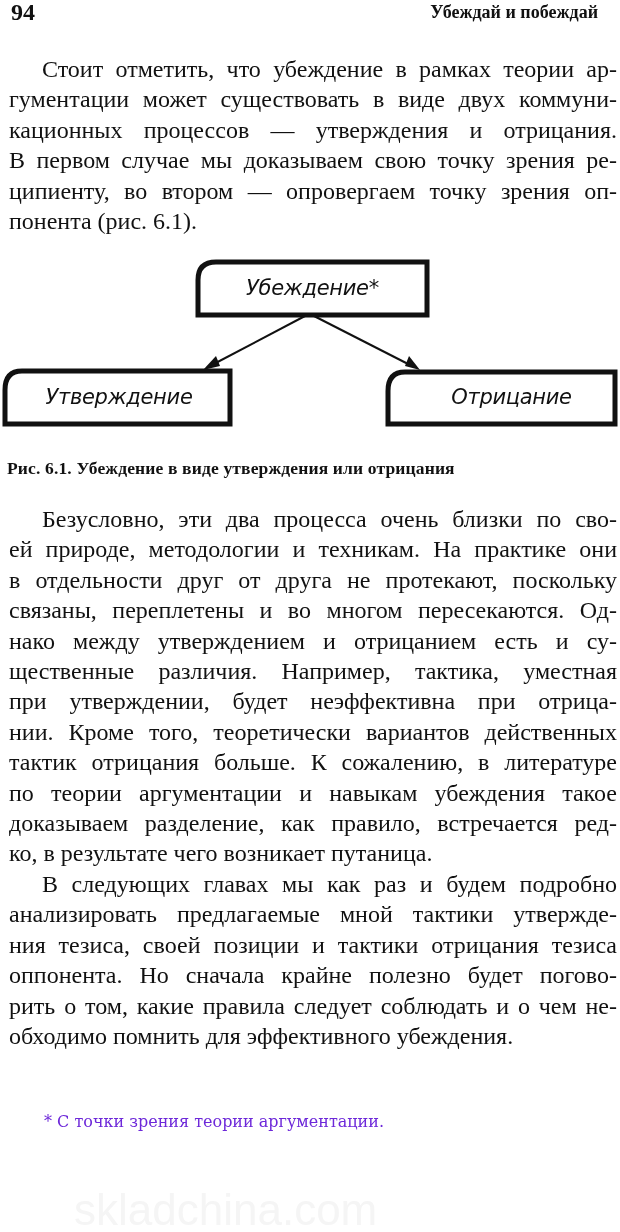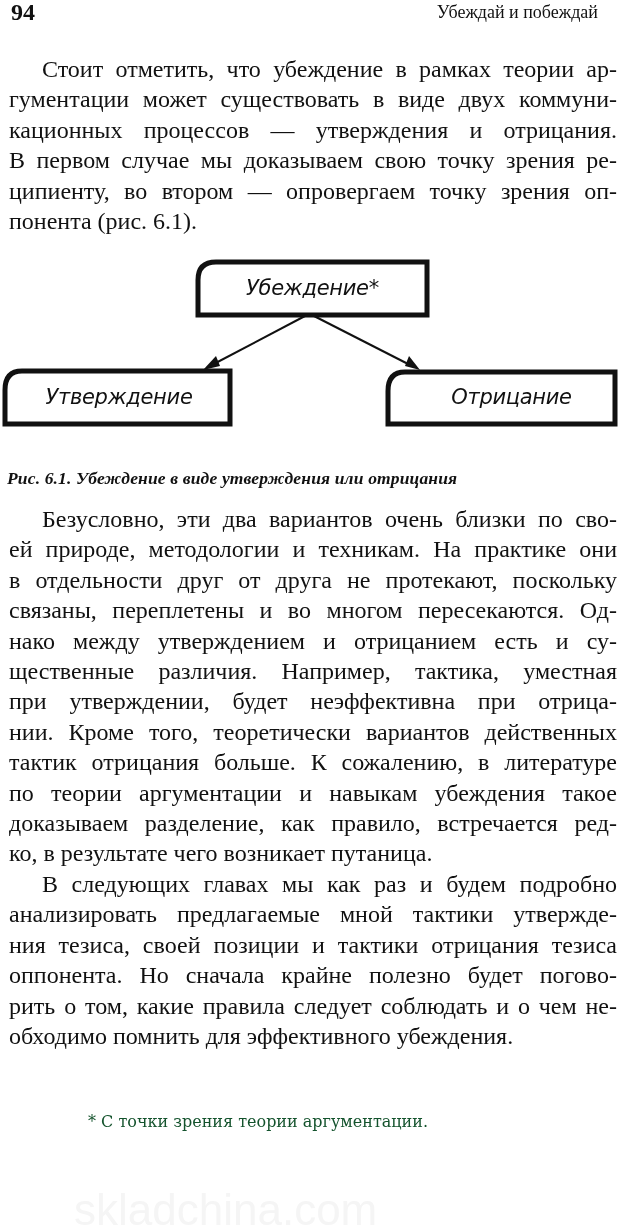--- a/index.html
+++ b/index.html
@@ -20,21 +20,21 @@
       left: 11px;
       top: 1px;
       font-weight: bold;
       font-size: 24px;
       line-height: 22px;
     }
     .running-head {
       position: absolute;
       right: 22px;
       top: 1px;
-      font-weight: normal;
+      font-weight: bold;
       font-size: 18px;
       line-height: 22px;
     }
     .para-block {
       position: absolute;
       left: 9px;
       width: 608px;
       font-size: 24px;
       line-height: 30.4px;
     }
@@ -78,38 +78,36 @@
       text-align: center;
       letter-spacing: -0.3px;
     }
     #node-top-label   { left: 200px; top: 25px;  width: 225px; }
     #node-left-label  { left: 8px;   top: 134px; width: 222px; }
     #node-right-label { left: 399px; top: 134px; width: 225px; text-align: center; }
 
     .caption {
       position: absolute;
       left: 7px;
-      top: 467px;
+      top: 457px;
       font-weight: bold;
       font-size: 17.5px;
       line-height: 22px;
       letter-spacing: 0.15px;
       white-space: nowrap;
-      font-style: italic;
     }
     .footnote {
       position: absolute;
       left: 44px;
       top: 1112px;
       font-size: 16px;
       line-height: 20px;
       font-family: "DejaVu Serif", serif;
-      color: #14532d;
+      color: #6d28d9;
       white-space: nowrap;
-      margin-left: 44px;
     }
     .watermark {
       position: absolute;
       left: 74px;
       top: 1186px;
       font-family: "Liberation Sans", sans-serif;
       font-size: 44px;
       line-height: 48px;
       color: #f5f5f5;
       white-space: nowrap;
@@ -145,21 +143,21 @@
     <polygon points="420,120 405,116 409,106" fill="#111"></polygon>
   </svg>
   <div class="node-label" id="node-top-label">Убеждение*</div>
   <div class="node-label" id="node-left-label">Утверждение</div>
   <div class="node-label" id="node-right-label">Отрицание</div>
 </div>
 
 <div class="caption">Рис. 6.1. Убеждение в виде утверждения или отрицания</div>
 
 <div class="para-block" id="block-2">
-  <span class="line indent">Безусловно, эти два вариантов очень близки по сво-</span>
+  <span class="line indent">Безусловно, эти два процесса очень близки по сво-</span>
   <span class="line">ей природе, методологии и техникам. На практике они</span>
   <span class="line">в отдельности друг от друга не протекают, поскольку</span>
   <span class="line">связаны, переплетены и во многом пересекаются. Од-</span>
   <span class="line">нако между утверждением и отрицанием есть и су-</span>
   <span class="line">щественные различия. Например, тактика, уместная</span>
   <span class="line">при утверждении, будет неэффективна при отрица-</span>
   <span class="line">нии. Кроме того, теоретически вариантов действенных</span>
   <span class="line">тактик отрицания больше. К сожалению, в литературе</span>
   <span class="line">по теории аргументации и навыкам убеждения такое</span>
   <span class="line">доказываем разделение, как правило, встречается ред-</span>

